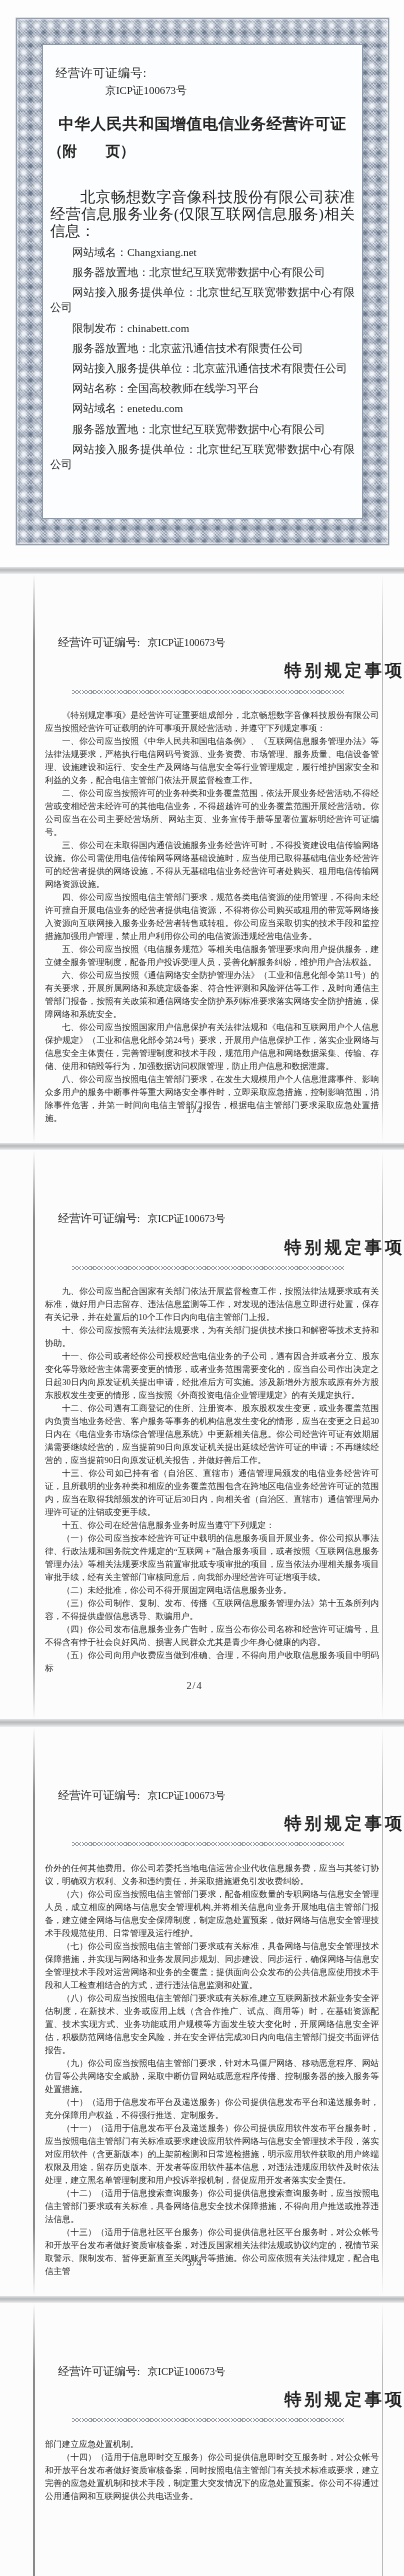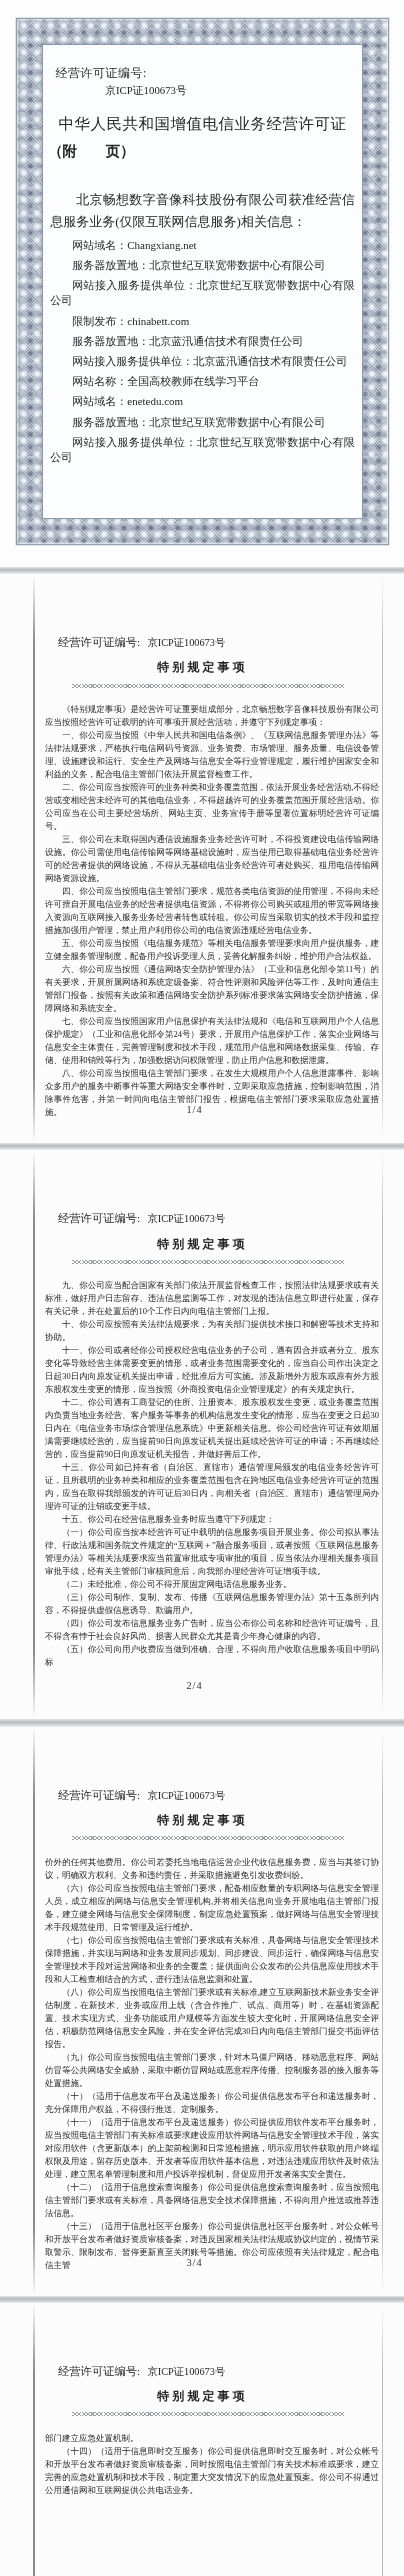--- a/index.html
+++ b/index.html
@@ -25,41 +25,41 @@
     background-position:0 0,6.7px 6.7px,0 0,0 0;
     border:1px solid #93a0b2;
     box-shadow: inset 0 0 0 1.5px rgba(255,255,255,.55), 0 0 0 0.5px #c6c9ce;
   }
   .cert-inner{
     background:#fcfdfe;width:100%;height:100%;box-sizing:border-box;
     border:0.5px solid #8c99ab;padding:20.6px 5.2px 0 5.2px;overflow:hidden;
   }
   .cert-lic-label{font-size:12px;letter-spacing:0.5px;margin-left:7.2px;}
   .cert-lic-no{font-size:10.8px;margin:2.1px 0 0 57px;}
-  .cert-title{margin:15.5px 0 0;text-align:center;font-size:15.5px;font-weight:normal;letter-spacing:0.5px;}
+  .cert-title{margin:15.5px 0 0;text-align:center;font-size:15.5px;font-weight:bold;letter-spacing:0.5px;}
   .cert-subtitle{margin-top:7.2px;text-align:left;font-size:14.4px;font-weight:bold;}
-  .cert-intro{margin:28px 2.1px 0 2.1px;font-size:13px;line-height:22px;text-indent:2em;text-align:justify;}
+  .cert-intro{margin:28px 2.1px 0 2.1px;font-size:15px;line-height:17px;text-indent:2em;text-align:justify;}
   .entry{margin:5.2px 2.1px 0 2.1px;font-size:11px;line-height:15px;text-indent:2em;text-align:justify;}
 
   
   .page-gap{height:7.2px;background:linear-gradient(180deg,#e3e4e5 0,#b7b9bb 40%,#cfd0d2 70%,#f0f0f0 100%);}
 
   
   .text-page{height:569px;position:relative;background:#fcfcfc;}
   .text-page::before{
     content:"";position:absolute;top:0;bottom:0;left:33px;width:1.5px;
     background:linear-gradient(rgba(25,25,25,0), rgba(25,25,25,.5) 12%, rgba(25,25,25,.5) 88%, rgba(25,25,25,0));
   }
   .text-page::after{
     content:"";position:absolute;top:0;bottom:0;right:22px;width:1.5px;
     background:linear-gradient(rgba(45,45,45,0), rgba(45,45,45,.32) 12%, rgba(45,45,45,.32) 88%, rgba(45,45,45,0));
   }
   .tp-header{padding-top:61px;margin-left:58px;font-size:11.3px;}
   .tp-header .lic-no{font-size:10.3px;margin-left:7.2px;}
-  .sp-title{margin:9.3px 0 0;text-align:center;font-size:12px;font-weight:bold;letter-spacing:3.1px;}
+  .sp-title{margin:9.3px 0 0;text-align:right;font-size:17px;font-weight:bold;letter-spacing:3.1px;}
   .zigzag{
     margin:7.2px 0 0 72px;width:272px;height:4.1px;
     background:
       repeating-linear-gradient(135deg,#9aa0a6 0 0.8px,transparent 0.8px 3.1px),
       repeating-linear-gradient(45deg,#9aa0a6 0 0.8px,transparent 0.8px 3.1px);
   }
   .tp-body{margin:15.5px 26px 0 45px;font-size:8.5px;line-height:13px;text-align:justify;}
   .para{margin:0;text-indent:2em;}
   .para.noindent{text-indent:0;}
   .page-num{position:absolute;left:0;right:16px;top:530px;text-align:center;font-size:10.3px;letter-spacing:1px;color:#333;}

